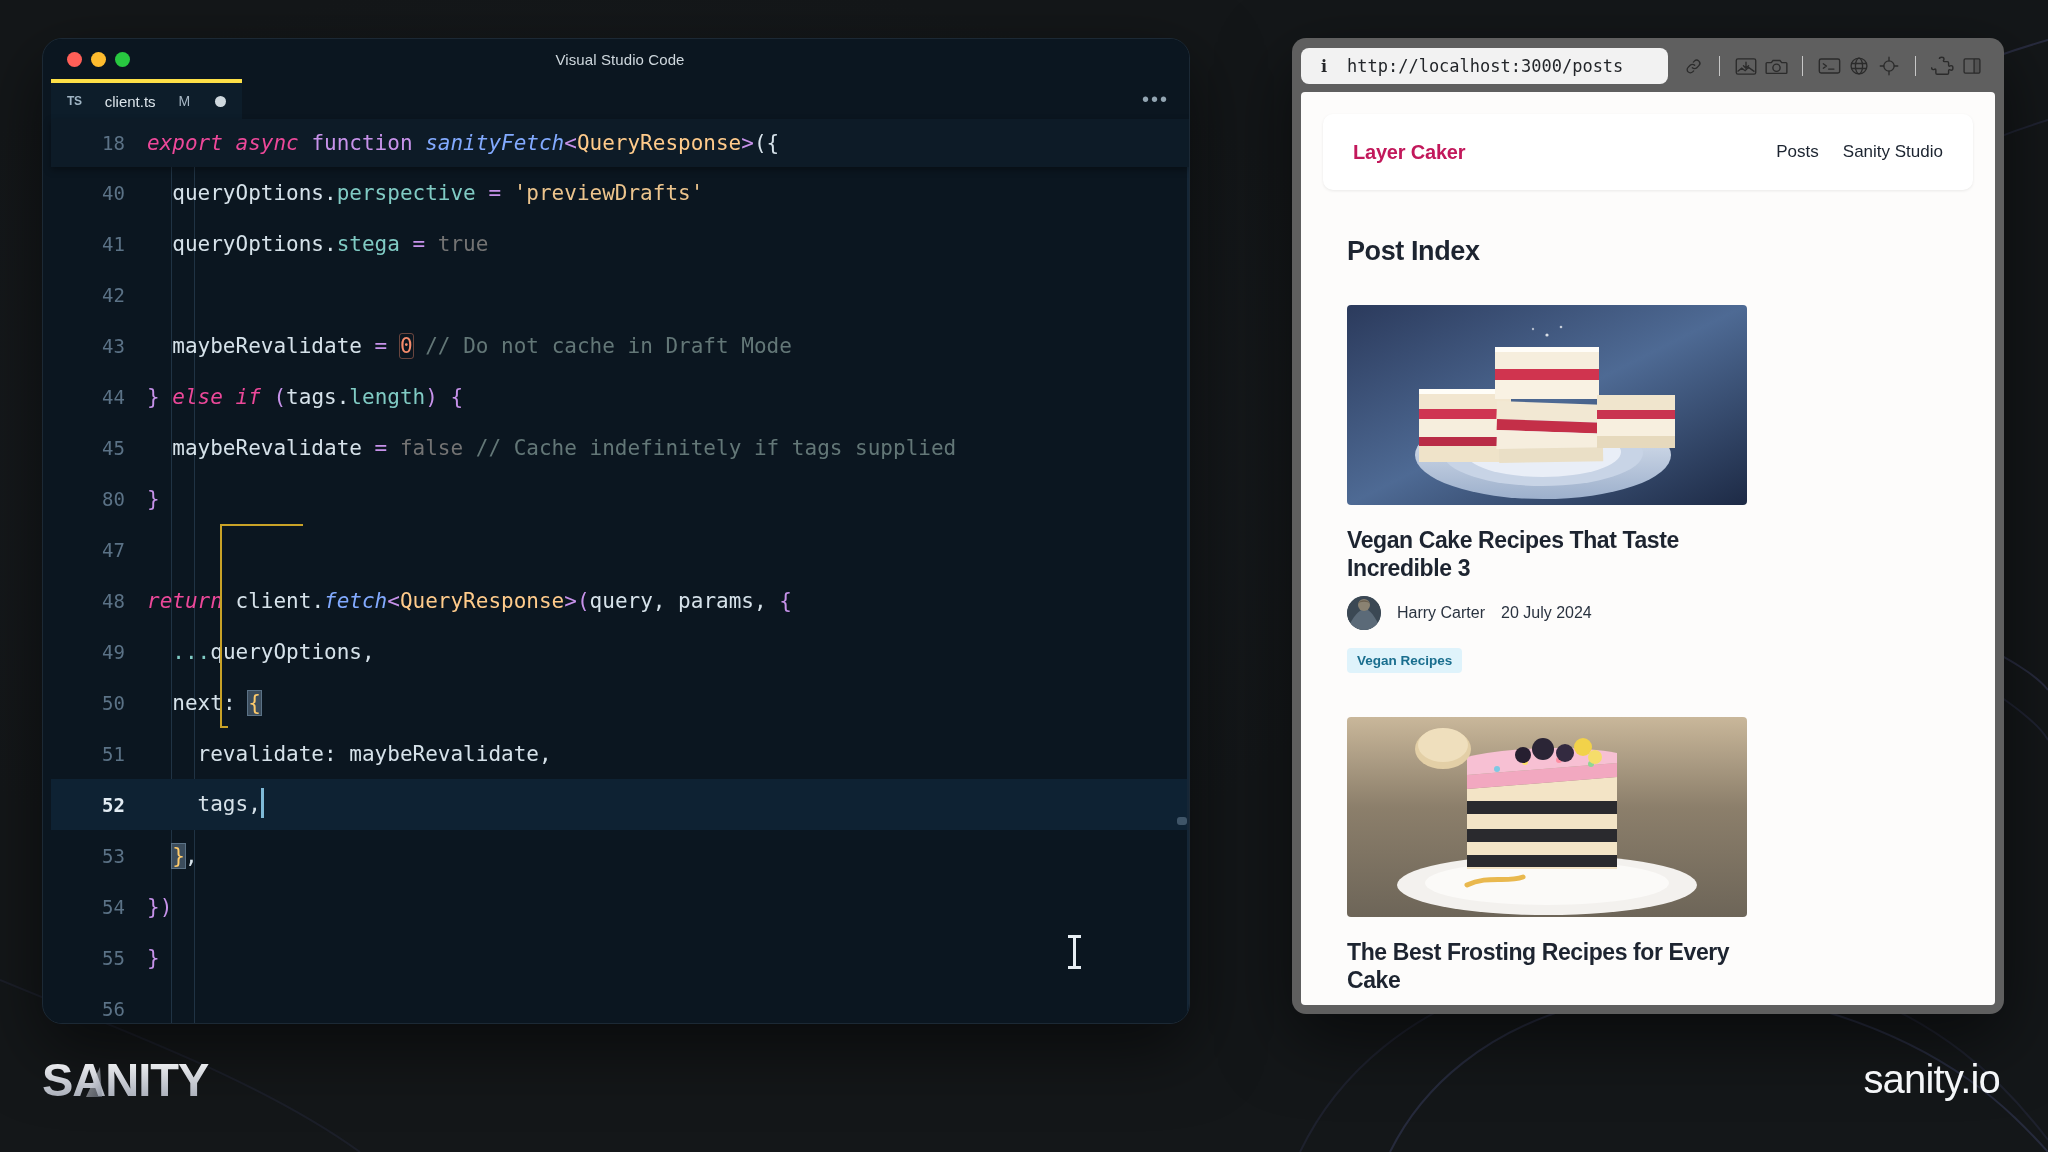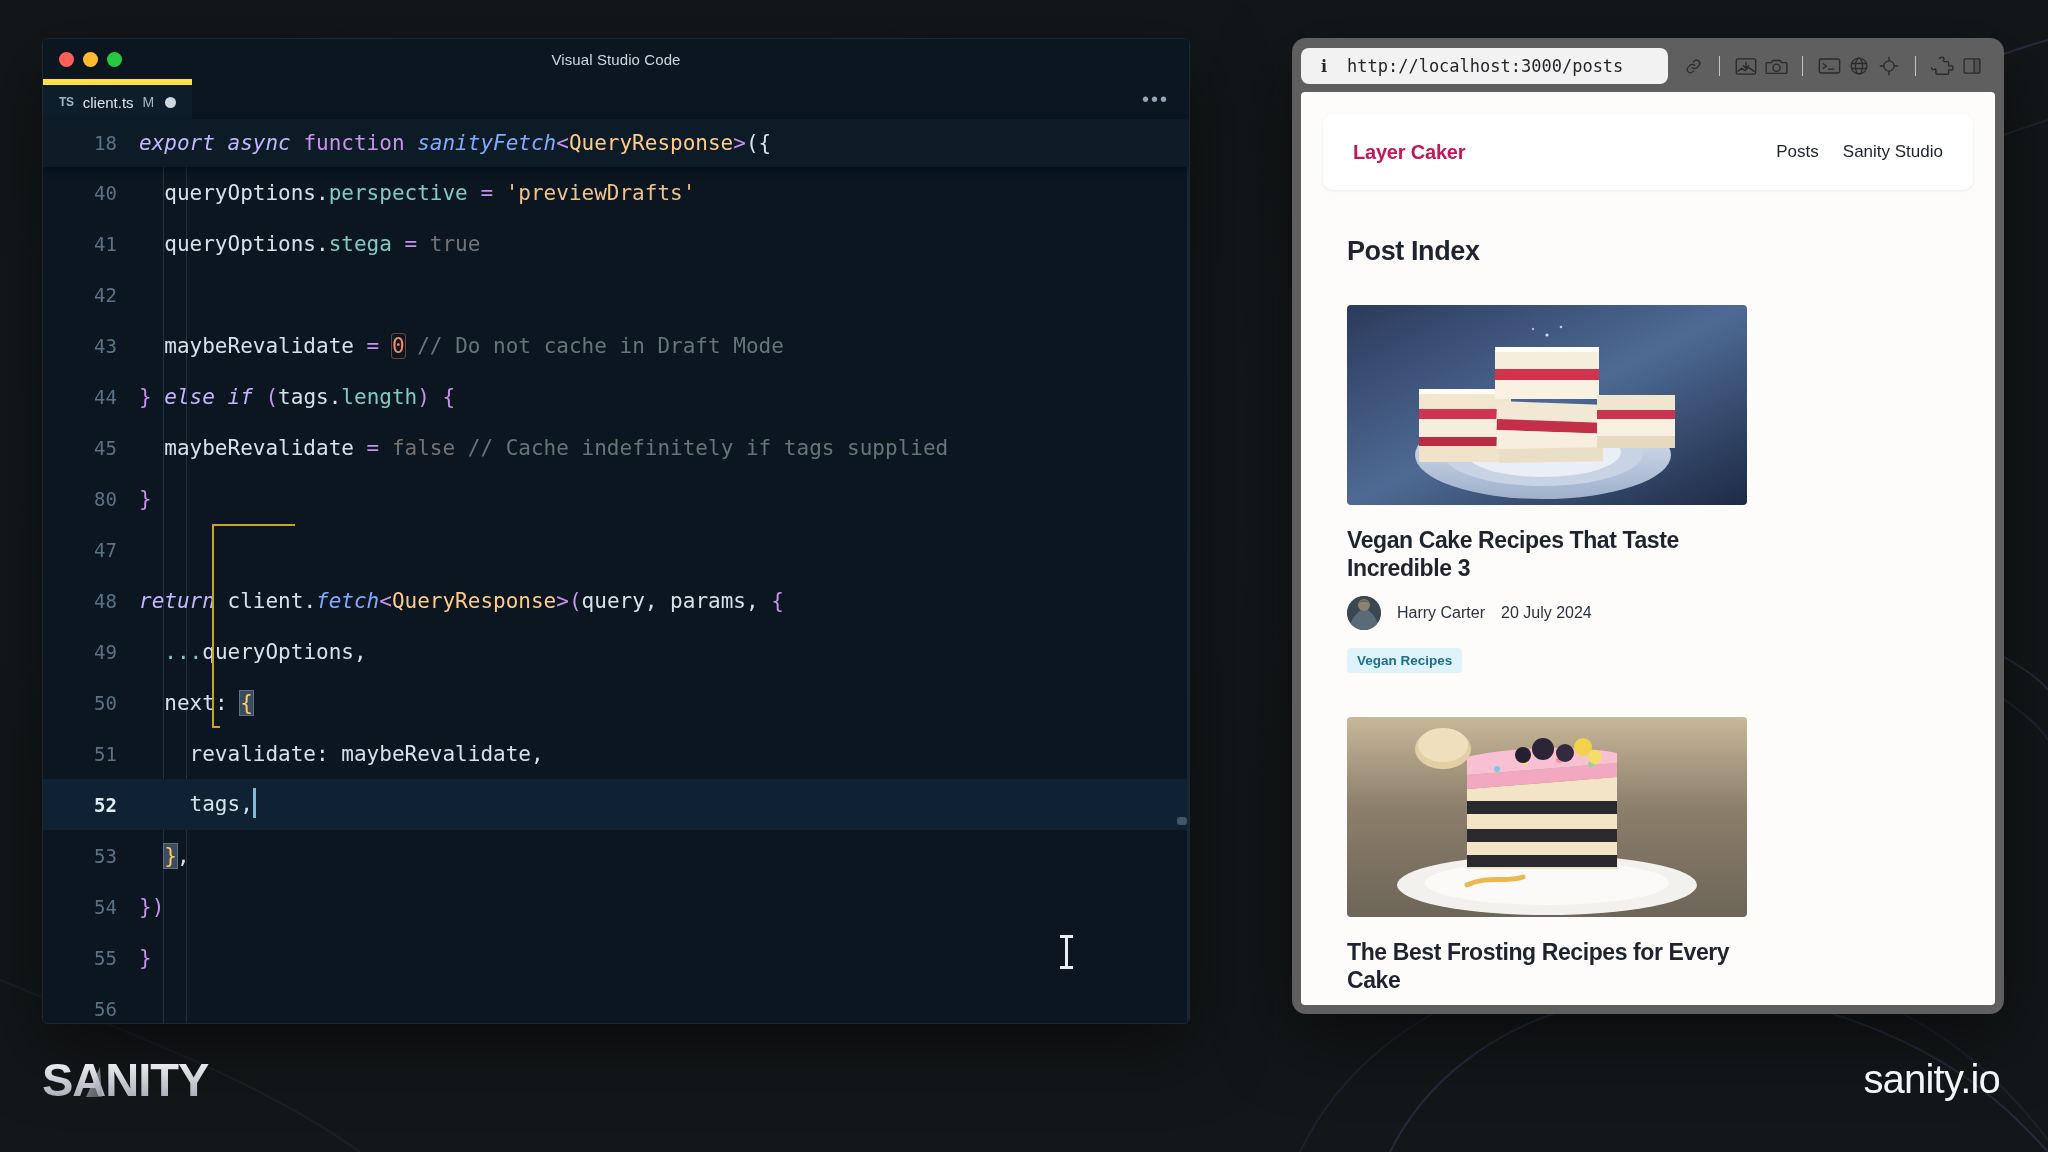--- a/index.html
+++ b/index.html
@@ -19,24 +19,25 @@
   }
   
   .bg-lines { position: absolute; inset: 0; pointer-events: none; }
 
   
   #vscode {
     position: absolute;
     left: 42px; top: 38px;
     width: 1148px; height: 986px;
     background: #0b1620;
-    border-radius: 6px;
+    border-radius: 20px;
     overflow: hidden;
     box-shadow: 0 24px 70px rgba(0,0,0,.55);
     border: 1px solid #1c2935;
+    padding-left: 8px;
   }
   #vscode-titlebar {
     position: relative;
     height: 40px;
     background: #0b1620;
     display: flex; align-items: center;
   }
   .traffic {
     display: flex; gap: 9px; margin-left: 16px;
   }
@@ -49,24 +50,24 @@
     font-size: 15px; color: #cfd8de; letter-spacing: .1px;
     pointer-events: none;
   }
   #tabbar {
     height: 40px;
     background: #0b1620;
     display: flex; align-items: stretch;
     position: relative;
   }
   .tab {
-    display: flex; align-items: center; gap: 9px;
+    display: flex; align-items: center; gap: 23px;
     padding: 0 16px;
     background: #0d1d2a;
-    border-top: 6px solid #fde047;
+    border-top: 4px solid #fde047;
     font-size: 15px; color: #d4dde4;
     position: relative;
   }
   .tab .ts-icon {
     font-size: 12px; color: #9fb4c4; font-weight: 600;
     letter-spacing: -.3px;
   }
   .tab .tab-name { color: #dbe4ea; }
   .tab .tab-mod { color: #a7b7c4; font-size: 14px; }
   .tab .tab-dirty {
@@ -107,21 +108,21 @@
     font-size: 19px;
   }
   .code-line.active .ln { color: #e2ecf3; font-weight: 700; }
   .src {
     font-family: "DejaVu Sans Mono", monospace;
     font-size: 21px;
     color: #d6e2ea;
     position: relative;
   }
   
-  .k-kw      { color: #c4b5fd; font-style: italic; }   
+  .k-kw      { color: #ec4899; font-style: italic; }   
   .k-kw2     { color: #c792ea; }                        
   .k-fn      { color: #82aaff; font-style: italic; }
   .k-type    { color: #ffcb8b; }
   .k-member  { color: #80cbc4; }
   .k-str     { color: #ecc48d; }
   .k-bool    { color: #737373; }
   .k-num     { color: #f78c6c; }
   .k-cmt     { color: #637777; }
   .k-punct   { color: #d6e2ea; }
   .k-pink    { color: #c792ea; }

